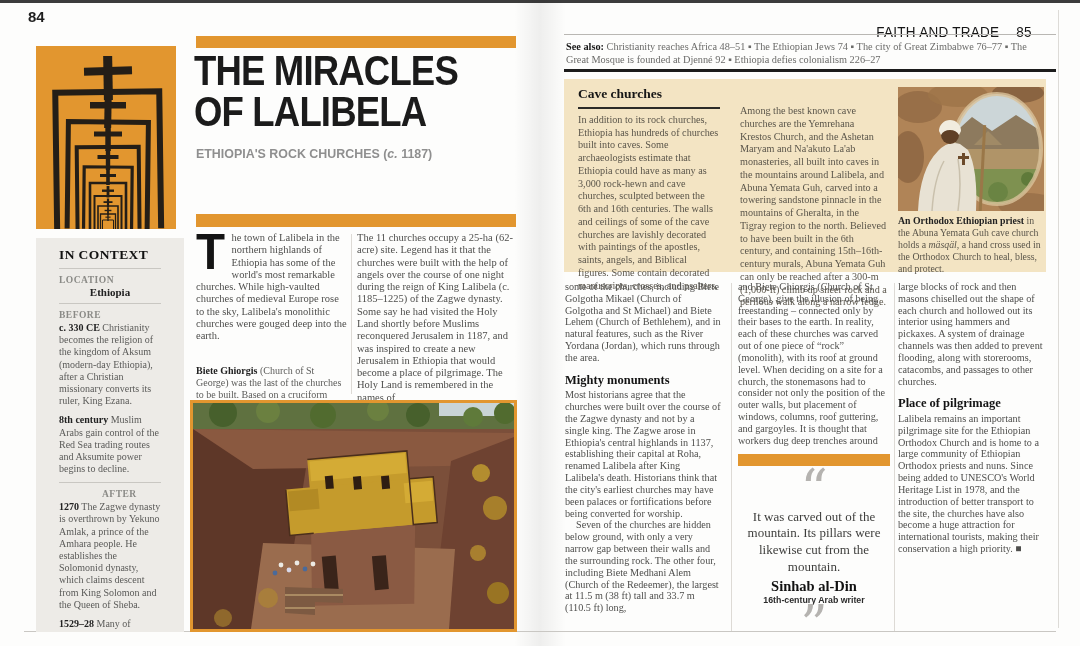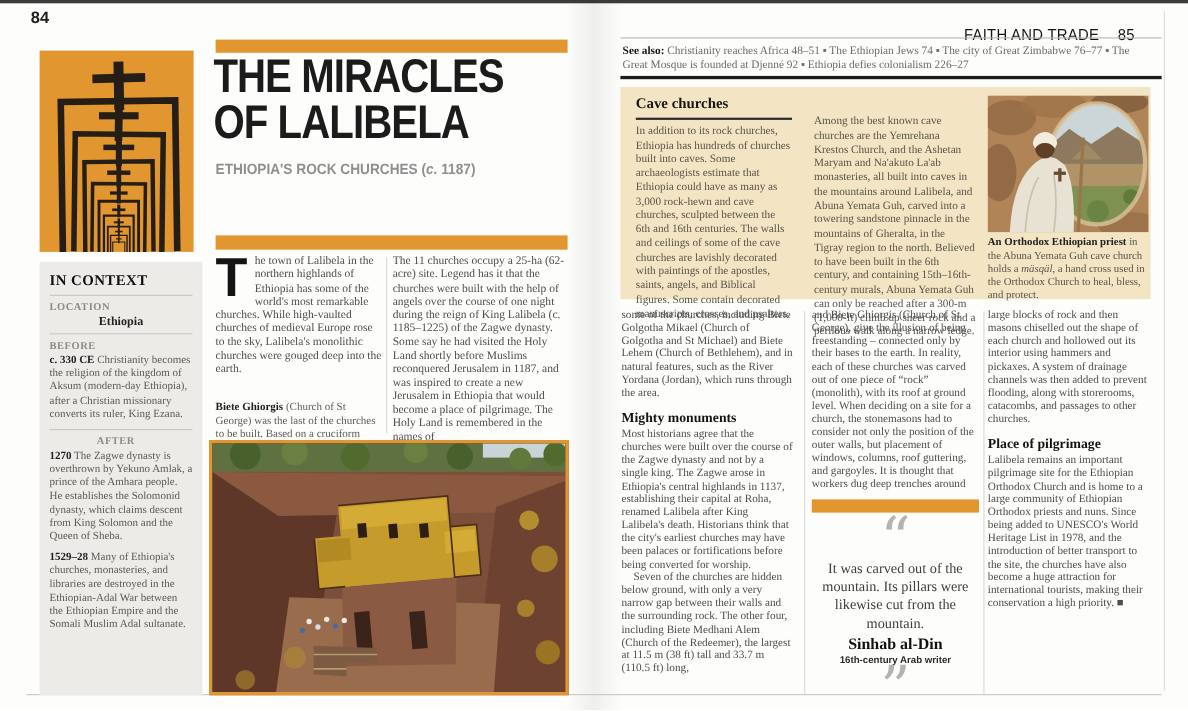--- a/index.html
+++ b/index.html
@@ -17,21 +17,21 @@
   .cross-art{left:36px;top:46px;width:140px;height:183px;background:#E2962F;}
   .bar{background:#E2962F;}
   .bar-top{left:196px;top:36px;width:320px;height:12px;}
   .bar-bottom{left:196px;top:214px;width:320px;height:13px;}
   .title{left:194px;top:50px;width:400px;margin:0;font-family:"Liberation Sans",sans-serif;
          font-weight:bold;font-size:43px;line-height:41px;letter-spacing:-1px;color:#1b1b1b;
          transform:scaleX(0.85);transform-origin:0 0;white-space:nowrap;}
   .subtitle{left:196px;top:146px;font-family:"Liberation Sans",sans-serif;font-weight:bold;
             font-size:13.5px;color:#8f8f8f;transform:scaleX(0.92);transform-origin:0 0;white-space:nowrap;}
   .context{left:36px;top:238px;width:148px;height:394px;background:#EDEBE7;box-sizing:border-box;
-           padding:9px 9px;overflow:hidden;}
+           padding:9px 23px;overflow:hidden;}
   .context h2{margin:0 0 5px;font-size:13.5px;letter-spacing:.4px;color:#111;}
   .ctx-rule{height:1px;background:#c9c7c2;margin:5px 0 6px;}
   .ctx-label{font-size:9.5px;letter-spacing:.5px;color:#8a8a86;font-weight:bold;}
   .ctx-bold{font-size:11px;font-weight:bold;color:#222;margin:1px 0 0;text-align:center;}
   .ctx p{margin:0 0 7px;font-size:10px;line-height:1.22;color:#5a5a58;}
   .ctx p b{color:#222;}
   .colL{font-size:10.5px;line-height:1.17;color:#4e4e4c;}
   .colL1{left:196px;top:232px;width:151px;}
   .colL2{left:357px;top:232px;width:159px;}
   .vr{width:1px;background:#dddad5;}
@@ -125,20 +125,21 @@
   <div class="abs bar bar-bottom"></div>
 
   <aside class="abs context ctx">
     <h2>IN CONTEXT</h2>
     <div class="ctx-rule"></div>
     <div class="ctx-label">LOCATION</div>
     <div class="ctx-bold">Ethiopia</div>
     <div class="ctx-rule"></div>
     <div class="ctx-label" style="margin-bottom:2px;">BEFORE</div>
     <p><b>c. 330 CE</b><span> Christianity becomes the religion of the kingdom of Aksum (modern-day Ethiopia), after a Christian missionary converts its ruler, King Ezana.</span></p>
+    <p><b>8th century</b><span> Muslim Arabs gain control of the Red Sea trading routes and Aksumite power begins to decline.</span></p>
     <div class="ctx-rule"></div>
     <div class="ctx-label" style="margin-bottom:2px;margin-left:43px;">AFTER</div>
     <p><b>1270</b><span> The Zagwe dynasty is overthrown by Yekuno Amlak, a prince of the Amhara people. He establishes the Solomonid dynasty, which claims descent from King Solomon and the Queen of Sheba.</span></p>
     <p><b>1529–28</b><span> Many of Ethiopia's churches, monasteries, and libraries are destroyed in the Ethiopian-Adal War between the Ethiopian Empire and the Somali Muslim Adal sultanate.</span></p>
   </aside>
 
   <div class="abs colL colL1">
     <p style="margin:0;"><span class="dropcap">T</span><span>he town of Lalibela in the northern highlands of Ethiopia has some of the world's most remarkable churches. While high-vaulted churches of medieval Europe rose to the sky, Lalibela's monolithic churches were gouged deep into the earth.</span></p>
     <p class="caption"><b>Biete Ghiorgis</b><span> (Church of St George) was the last of the churches to be built. Based on a cruciform plan, it is set apart from the other churches but linked to them by paths cut through the rock.</span></p>
   </div>

